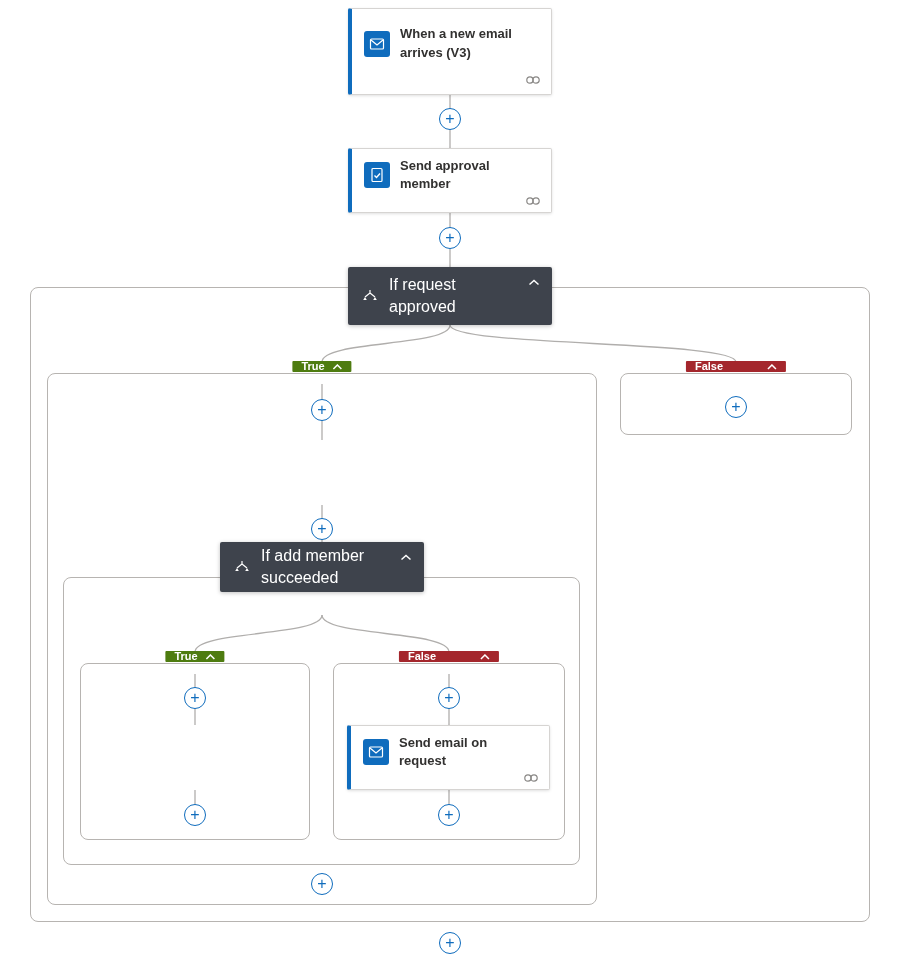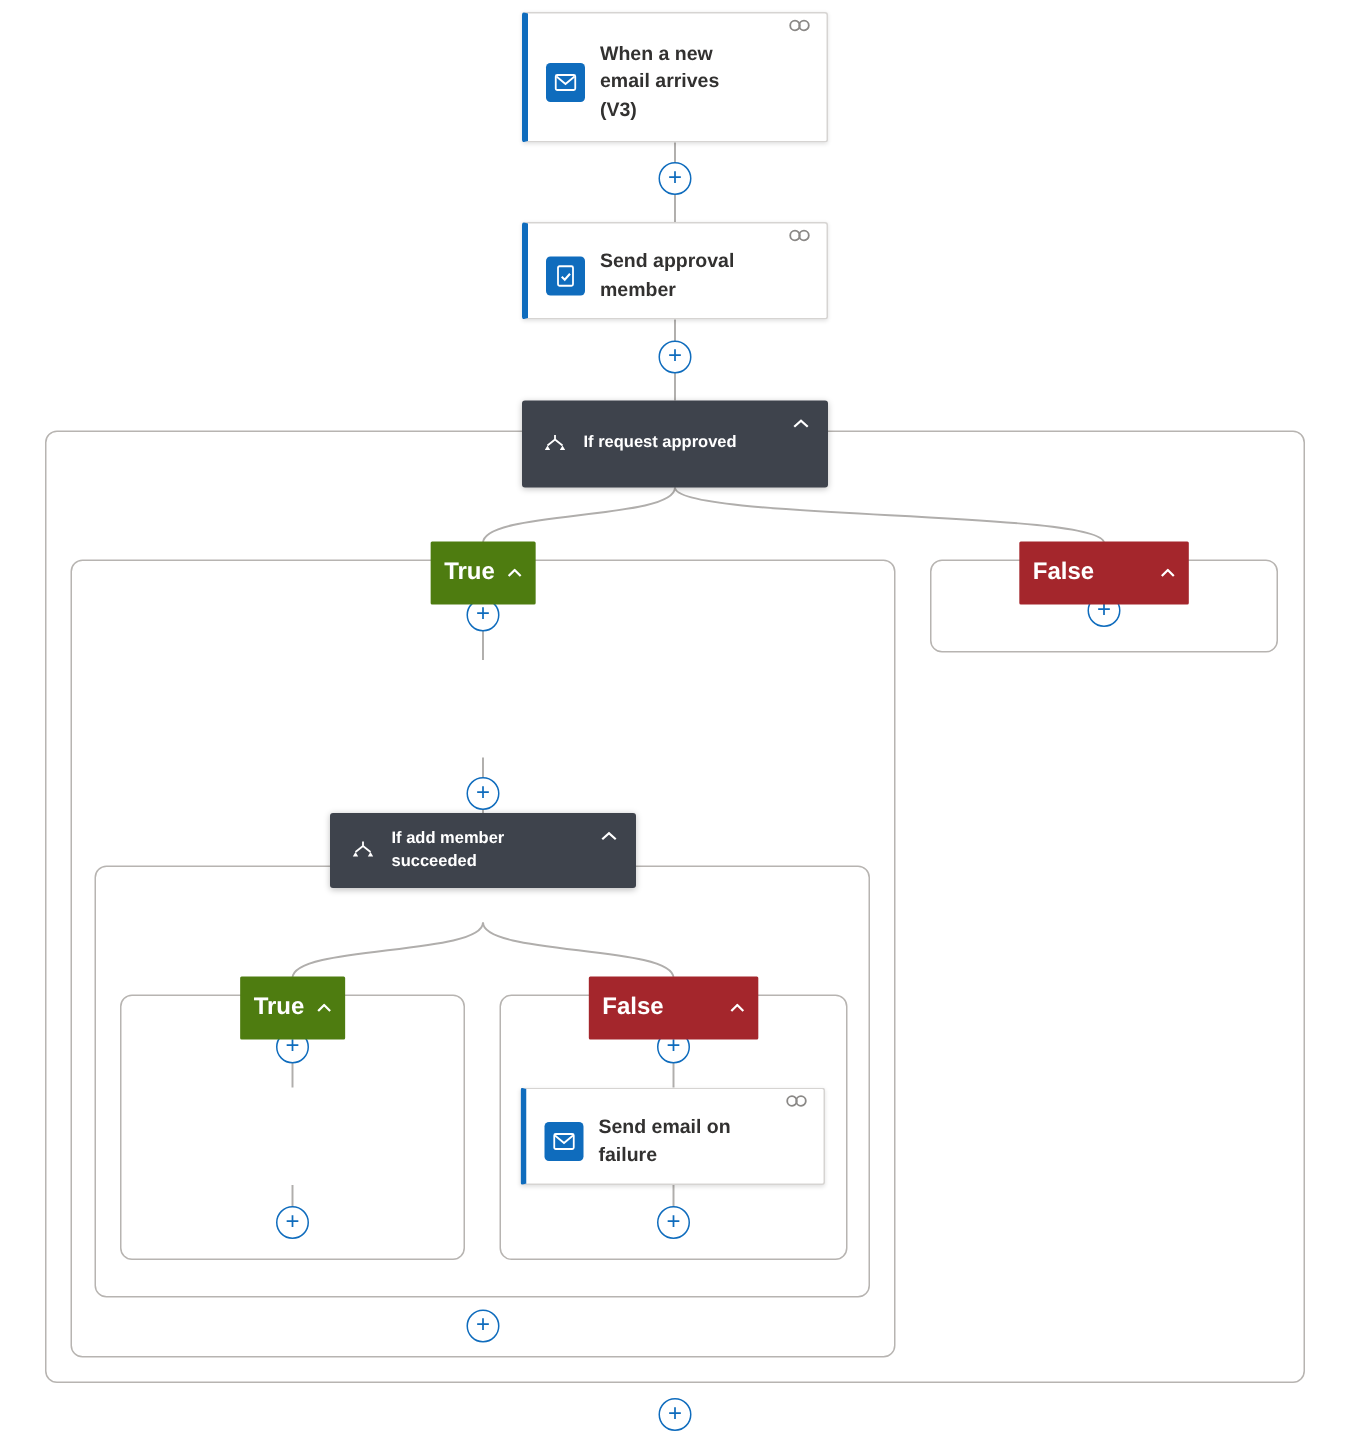--- a/index.html
+++ b/index.html
@@ -5,34 +5,34 @@
   html,body{margin:0;padding:0;background:#fff;}
   body{font-family:"Liberation Sans",sans-serif;}
   .canvas{position:relative;width:900px;height:960px;background:#ffffff;overflow:hidden;}
 
   .container-box{position:absolute;border:1px solid #b7b4b1;border-radius:8px;background:transparent;z-index:0;box-sizing:border-box;}
 
   svg.wires{position:absolute;left:0;top:0;z-index:1;pointer-events:none;}
   svg.wires path{stroke:var(--wire,#b0aeac);stroke-width:1.3;fill:none;}
 
   .card{position:absolute;z-index:3;background:#fff;border:1px solid #d6d4d2;border-left:4px solid var(--accent,#0f6cbd);
-        box-shadow:0 1px 3px rgba(0,0,0,.12);box-sizing:border-box;display:flex;border-radius:2px;}
+        box-shadow:0 1px 3px rgba(0,0,0,.12);box-sizing:border-box;display:flex;flex-direction:column;border-radius:2px;}
   .card-body{flex:1;display:flex;align-items:center;gap:10px;padding:8px 12px 2px;}
   .card-icon{width:26px;height:26px;flex:0 0 26px;border-radius:3px;display:flex;align-items:center;justify-content:center;background:var(--accent,#0f6cbd);}
   .card-icon.mailchimp{background:#8a6f5f;}
   .card-title{font-size:13px;font-weight:700;color:#323130;line-height:1.4;}
   .card-footer{display:flex;justify-content:flex-end;align-items:center;padding:0 10px 6px;height:16px;}
 
   .cond{position:absolute;z-index:3;background:var(--condition-bg,#3e434c);color:#fff;display:flex;align-items:center;gap:11px;
         padding:0 32px 0 14px;box-sizing:border-box;box-shadow:0 1px 4px rgba(0,0,0,.25);border-radius:2px;}
-  .cond-title{font-size:11px;font-weight:700;line-height:1.4;}
+  .cond-title{font-size:16px;font-weight:400;line-height:1.4;}
   .cond-chevron{position:absolute;top:12px;right:12px;line-height:0;cursor:pointer;}
 
   .branch-label{position:absolute;z-index:3;transform:translateX(-50%);display:flex;align-items:center;gap:8px;
-        padding:13px 9px;color:#fff;font-size:16px;font-weight:700;line-height:1;border-radius:1px;cursor:pointer;text-align:center;}
+        padding:0 9px;color:#fff;font-size:11px;font-weight:700;line-height:1;border-radius:1px;cursor:pointer;text-align:center;}
   .branch-label.true{background:var(--true-bg,#4e7c10);}
   .branch-label.false{background:var(--false-bg,#a4262c);gap:44px;}
 
   .plus{position:absolute;z-index:2;width:22px;height:22px;margin:-11px 0 0 -11px;border-radius:50%;background:#fff;
         border:1px solid var(--accent,#0f6cbd);color:var(--accent,#0f6cbd);display:flex;align-items:center;justify-content:center;
         font-size:16px;font-weight:300;box-sizing:border-box;cursor:pointer;user-select:none;}
 
   .icon-wrap{line-height:0;display:inline-flex;}
 </style>
 </head>
@@ -169,21 +169,21 @@
 
 
   <div class="card" style="left:347px;top:725px;width:203px;height:65px">
     <div class="card-body">
       <span class="card-icon">
         <svg width="16" height="16" viewBox="0 0 16 16">
             <rect x="1.5" y="3" width="13" height="10" rx="1" fill="none" stroke="#fff" stroke-width="1.2"></rect>
             <path d="M2 4 L8 9 L14 4" fill="none" stroke="#fff" stroke-width="1.2"></path>
           </svg>
       </span>
-      <span class="card-title">Send email on failure</span>
+      <span class="card-title">Send email on request</span>
     </div>
     <div class="card-footer">
       <span class="icon-wrap">
         <svg width="16" height="10" viewBox="0 0 16 10">
             <circle cx="5" cy="5" r="3.2" fill="none" stroke="#8a8886" stroke-width="1.2"></circle>
             <circle cx="11" cy="5" r="3.2" fill="none" stroke="#8a8886" stroke-width="1.2"></circle>
           </svg>
       </span>
     </div>
   </div>

